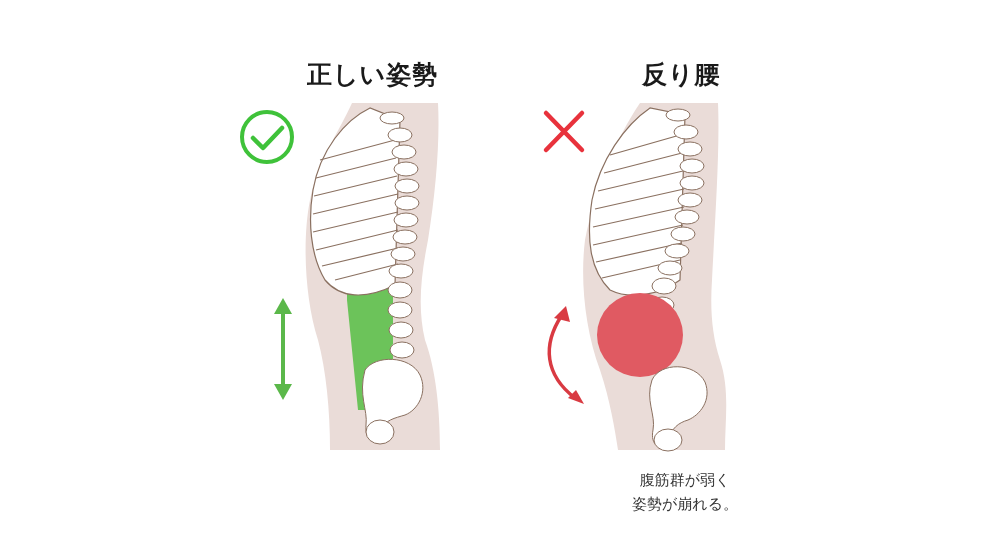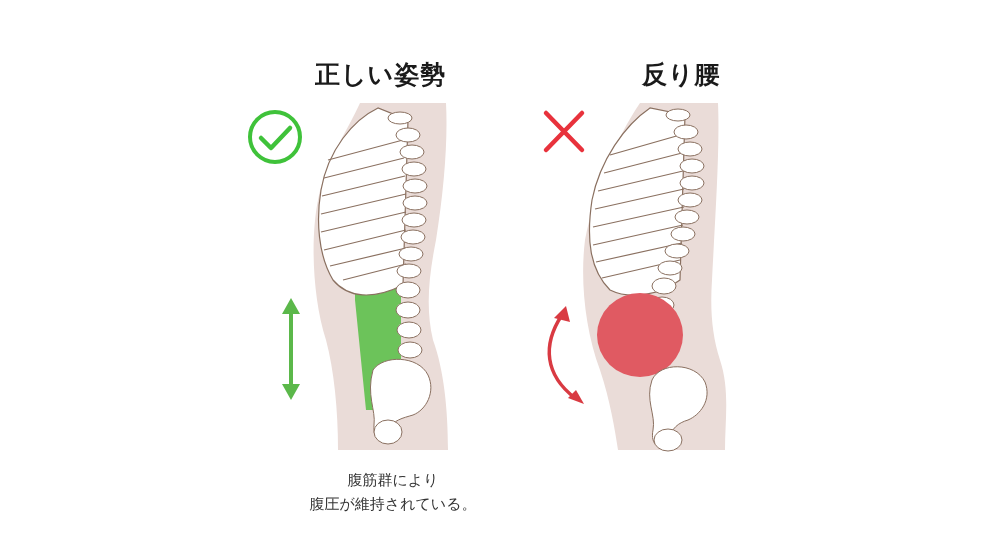--- a/index.html
+++ b/index.html
@@ -6,21 +6,21 @@
   body { width:1000px; height:550px; position:relative; overflow:hidden;
          font-family:"DejaVu Sans", sans-serif; color:#222; }
   .panel { position:absolute; top:0; height:550px; }
   .title { position:absolute; font-size:25px; font-weight:bold; letter-spacing:1px; color:#1a1a1a; white-space:nowrap; }
   .caption { position:absolute; font-size:15px; line-height:24px; text-align:center; color:#333; white-space:nowrap; }
   svg { position:absolute; left:0; top:0; }
 </style>
 </head>
 <body>
 
-<div class="panel" style="left:8px;width:500px;padding-left:19px;">
+<div class="panel" style="left:0;width:500px;padding-left:19px;">
   <div class="title" style="left:307px;top:58px;">正しい姿勢</div>
 
   <svg width="500" height="550">
 
     <path d="M352,103 C340,130 318,160 310,200 C302,240 305,300 318,340 C326,370 330,410 330,450 L440,450 C440,410 436,370 425,340 C418,310 420,280 428,240 C436,190 440,140 438,103 Z" fill="#eadcd8"></path>
 
     <path d="M347,292 L393,270 L393,400 C385,400 372,402 366,410 L358,410 L347,300 Z" fill="#6cc35a"></path>
 
     <g fill="#ffffff" stroke="#8a7060" stroke-width="1.2">
       <path d="M370,108 C345,120 320,150 313,190 C308,220 310,255 325,280 C340,298 365,300 395,285 L400,120 Z"></path>
@@ -61,24 +61,20 @@
       <path d="M253,138 L263,148 L282,128" fill="none" stroke="#3fc23a" stroke-width="4.5" stroke-linecap="round" stroke-linejoin="round"></path>
     </g>
 
     <g fill="#5bb84a">
       <rect x="281" y="310" width="4" height="78"></rect>
       <polygon points="283,298 274,314 292,314"></polygon>
       <polygon points="283,400 274,384 292,384"></polygon>
     </g>
   </svg>
 
-  <div class="caption" style="left:280px;top:468px;width:210px;">
-    <div>腹筋群により</div>
-    <div>腹圧が維持されている。</div>
-  </div>
 </div>
 
 <div class="panel" style="left:500px;width:500px;">
   <div class="title" style="left:142px;top:58px;font-family:Liberation Serif, serif;">反り腰</div>
 
   <svg width="500" height="550">
 
     <path d="M140,103 C115,140 95,190 85,240 C80,280 85,330 100,370 C110,400 115,430 118,450 L225,450 C225,420 230,390 220,360 C212,335 210,310 212,280 C215,220 220,150 218,103 Z" fill="#eadcd8"></path>
 
     <g fill="#ffffff" stroke="#8a7060" stroke-width="1.2">
@@ -121,13 +117,17 @@
       <line x1="82" y1="113" x2="46" y2="150"></line>
     </g>
 
     <g>
       <path d="M62,315 C42,345 45,375 75,398" fill="none" stroke="#d93a42" stroke-width="3.5"></path>
       <polygon points="66,306 54,318 70,322" fill="#d93a42"></polygon>
       <polygon points="84,404 68,398 76,390" fill="#d93a42"></polygon>
     </g>
   </svg>
 
+  <div class="caption" style="left:110px;top:468px;width:150px;">
+    <div>腹筋群が弱く</div>
+    <div>姿勢が崩れる。</div>
+  </div>
 </div>
 
 </body></html>

